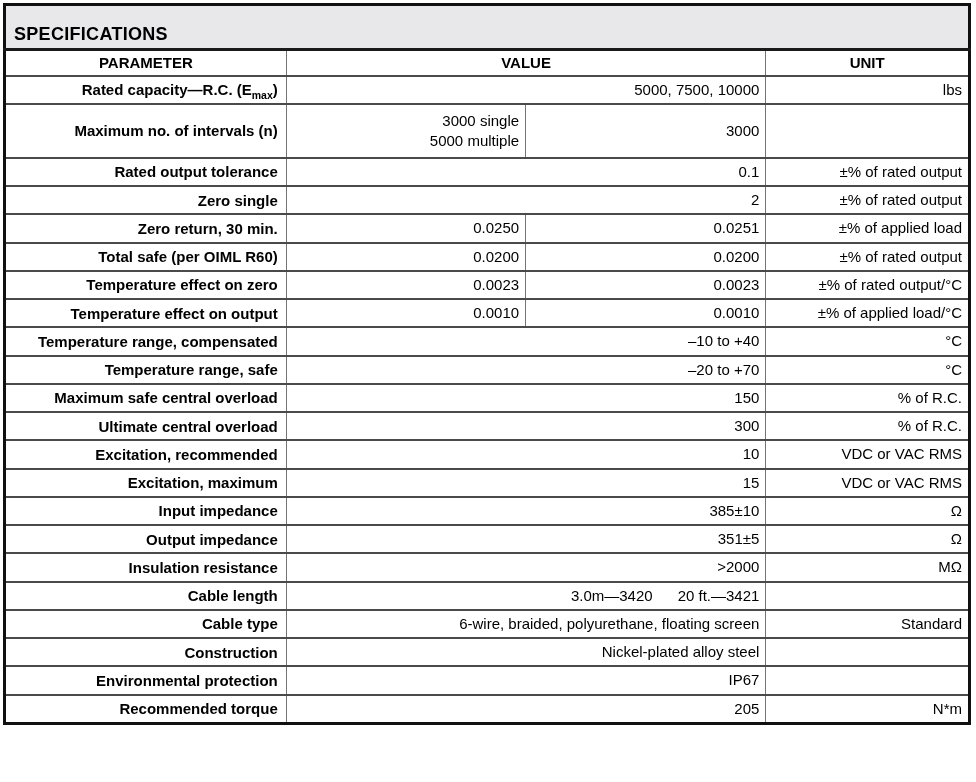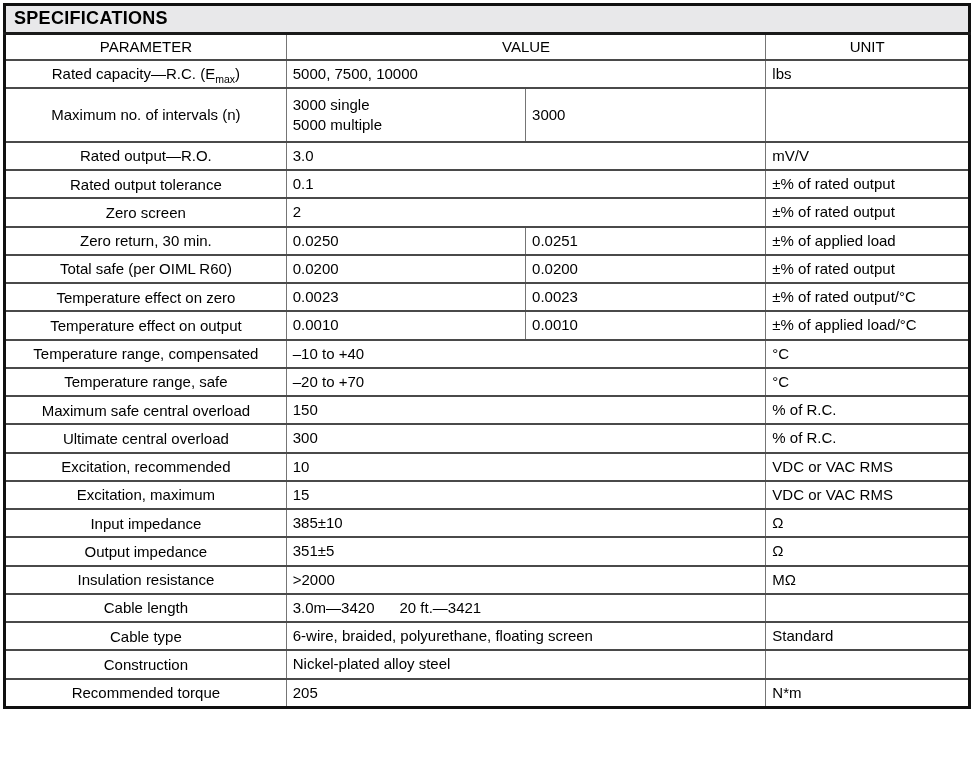--- a/index.html
+++ b/index.html
@@ -28,39 +28,39 @@
     font-size: 15px;
     box-sizing: border-box;
     overflow: hidden;
   }
   tr.title-row td {
     background: #e8e8ea;
     border-bottom: 3px solid #1a1a1a;
     font-size: 18px;
     font-weight: bold;
     text-align: left;
-    padding: 2px 8px 3px 8px;
+    padding: 18px 8px 3px 8px;
     height: 24px;
     letter-spacing: 0.3px;
   }
   tr.header-row th {
-    font-weight: normal;
+    font-weight: bold;
     text-align: center;
     height: 26px;
     padding: 2px 4px;
     background: #ffffff;
   }
   td.param {
-    font-weight: normal;
-    text-align: center;
+    font-weight: bold;
+    text-align: right;
     padding: 3px 8px;
     height: 27px;
   }
   td.val, td.unit {
-    text-align: left;
+    text-align: right;
     padding: 3px 6px;
     white-space: pre-wrap;
     line-height: 1.35;
     height: 27px;
   }
   tr.tall td { height: 54px; }
   sub {
     font-size: 0.7em;
     font-weight: inherit;
     line-height: 0;
@@ -98,34 +98,29 @@
 
     <tr class="tall">
       <td class="param">Maximum no. of intervals (n)</td>
       <td class="val">3000 single
 5000 multiple</td>
       <td class="val">3000</td>
       <td class="unit"></td>
     </tr>
 
 
-    <tr>
-      <td class="param">Rated output—R.O.</td>
-      <td class="val" colspan="2">3.0</td>
-      <td class="unit">mV/V</td>
-    </tr>
 
     <tr>
       <td class="param">Rated output tolerance</td>
       <td class="val" colspan="2">0.1</td>
       <td class="unit">±% of rated output</td>
     </tr>
 
     <tr>
-      <td class="param">Zero screen</td>
+      <td class="param">Zero single</td>
       <td class="val" colspan="2">2</td>
       <td class="unit">±% of rated output</td>
     </tr>
 
     <tr>
       <td class="param">Zero return, 30 min.</td>
       <td class="val">0.0250</td>
       <td class="val">0.0251</td>
       <td class="unit">±% of applied load</td>
     </tr>
@@ -216,20 +211,25 @@
       <td class="val" colspan="2">6-wire, braided, polyurethane, floating screen</td>
       <td class="unit">Standard</td>
     </tr>
 
     <tr>
       <td class="param">Construction</td>
       <td class="val" colspan="2">Nickel-plated alloy steel</td>
       <td class="unit"></td>
     </tr>
 
+    <tr>
+      <td class="param">Environmental protection</td>
+      <td class="val" colspan="2">IP67</td>
+      <td class="unit"></td>
+    </tr>
 
     <tr>
       <td class="param">Recommended torque</td>
       <td class="val" colspan="2">205</td>
       <td class="unit">N*m</td>
     </tr>
   </tbody>
     </table>
 </div>
 

